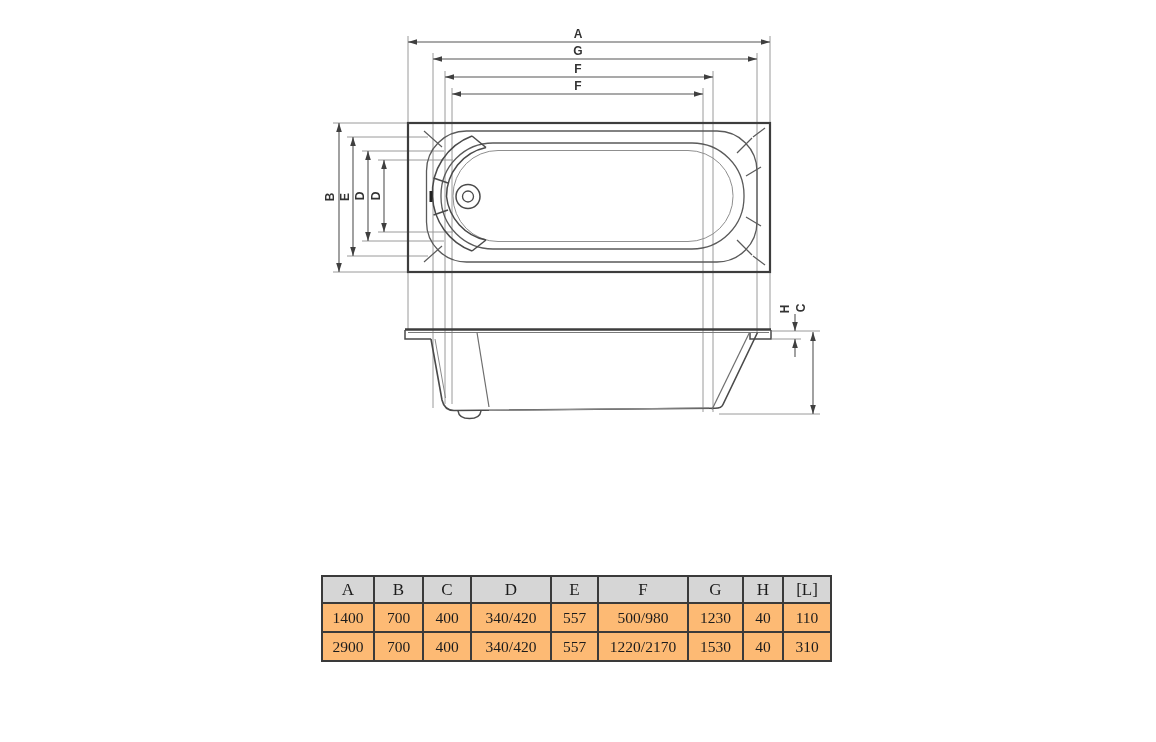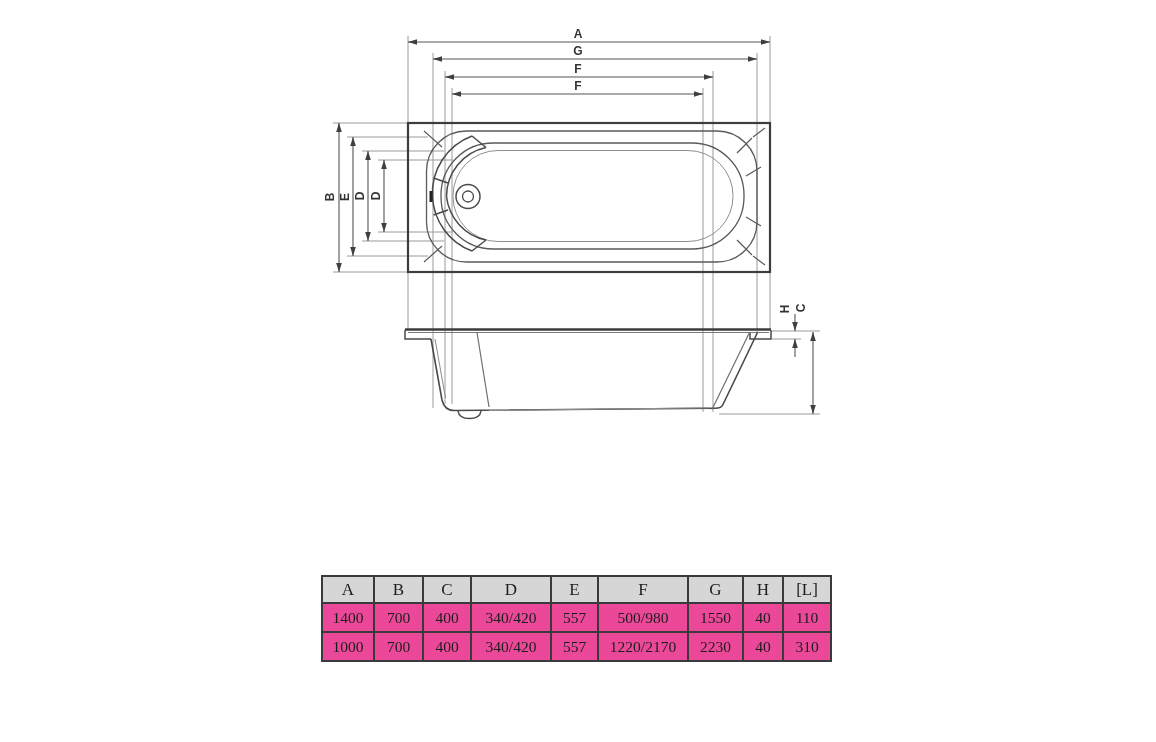--- a/index.html
+++ b/index.html
@@ -4,21 +4,21 @@
 <style>
   html,body{margin:0;padding:0;background:#ffffff;}
   #canvas{position:relative;width:1156px;height:742px;background:#ffffff;overflow:hidden;
           font-family:"Liberation Sans", sans-serif;}
   svg text{font-family:"Liberation Sans", sans-serif;font-weight:bold;font-size:12px;fill:#333;}
   #dim-table{position:absolute;left:321px;top:575px;border-collapse:collapse;table-layout:fixed;
              font-family:"Liberation Serif", serif;color:#1c1c1c;}
   #dim-table td,#dim-table th{border:2px solid #3a3a3a;text-align:center;vertical-align:middle;
              padding:0;overflow:hidden;white-space:nowrap;}
   #dim-table th{height:25px;font-size:17px;font-weight:normal;background:#d6d6d6;}
-  #dim-table td{height:27px;font-size:15.5px;background:#ec4899;}
+  #dim-table td{height:27px;font-size:15.5px;background:#fdba74;}
 </style>
 </head>
 <body>
 
 <div id="canvas">
 
   <svg width="1156" height="560" viewBox="0 0 1156 560">
 
     <g stroke="#9a9a9a" stroke-width="1">
 
@@ -172,31 +172,31 @@
         </tr>
       </thead>
     <tbody>
         <tr>
           <td>1400</td>
           <td>700</td>
           <td>400</td>
           <td>340/420</td>
           <td>557</td>
           <td>500/980</td>
-          <td>1550</td>
+          <td>1230</td>
           <td>40</td>
           <td>110</td>
         </tr>
         <tr>
-          <td>1000</td>
+          <td>2900</td>
           <td>700</td>
           <td>400</td>
           <td>340/420</td>
           <td>557</td>
           <td>1220/2170</td>
-          <td>2230</td>
+          <td>1530</td>
           <td>40</td>
           <td>310</td>
         </tr>
       </tbody>
   </table>
 
 </div>
 
 </body></html>

